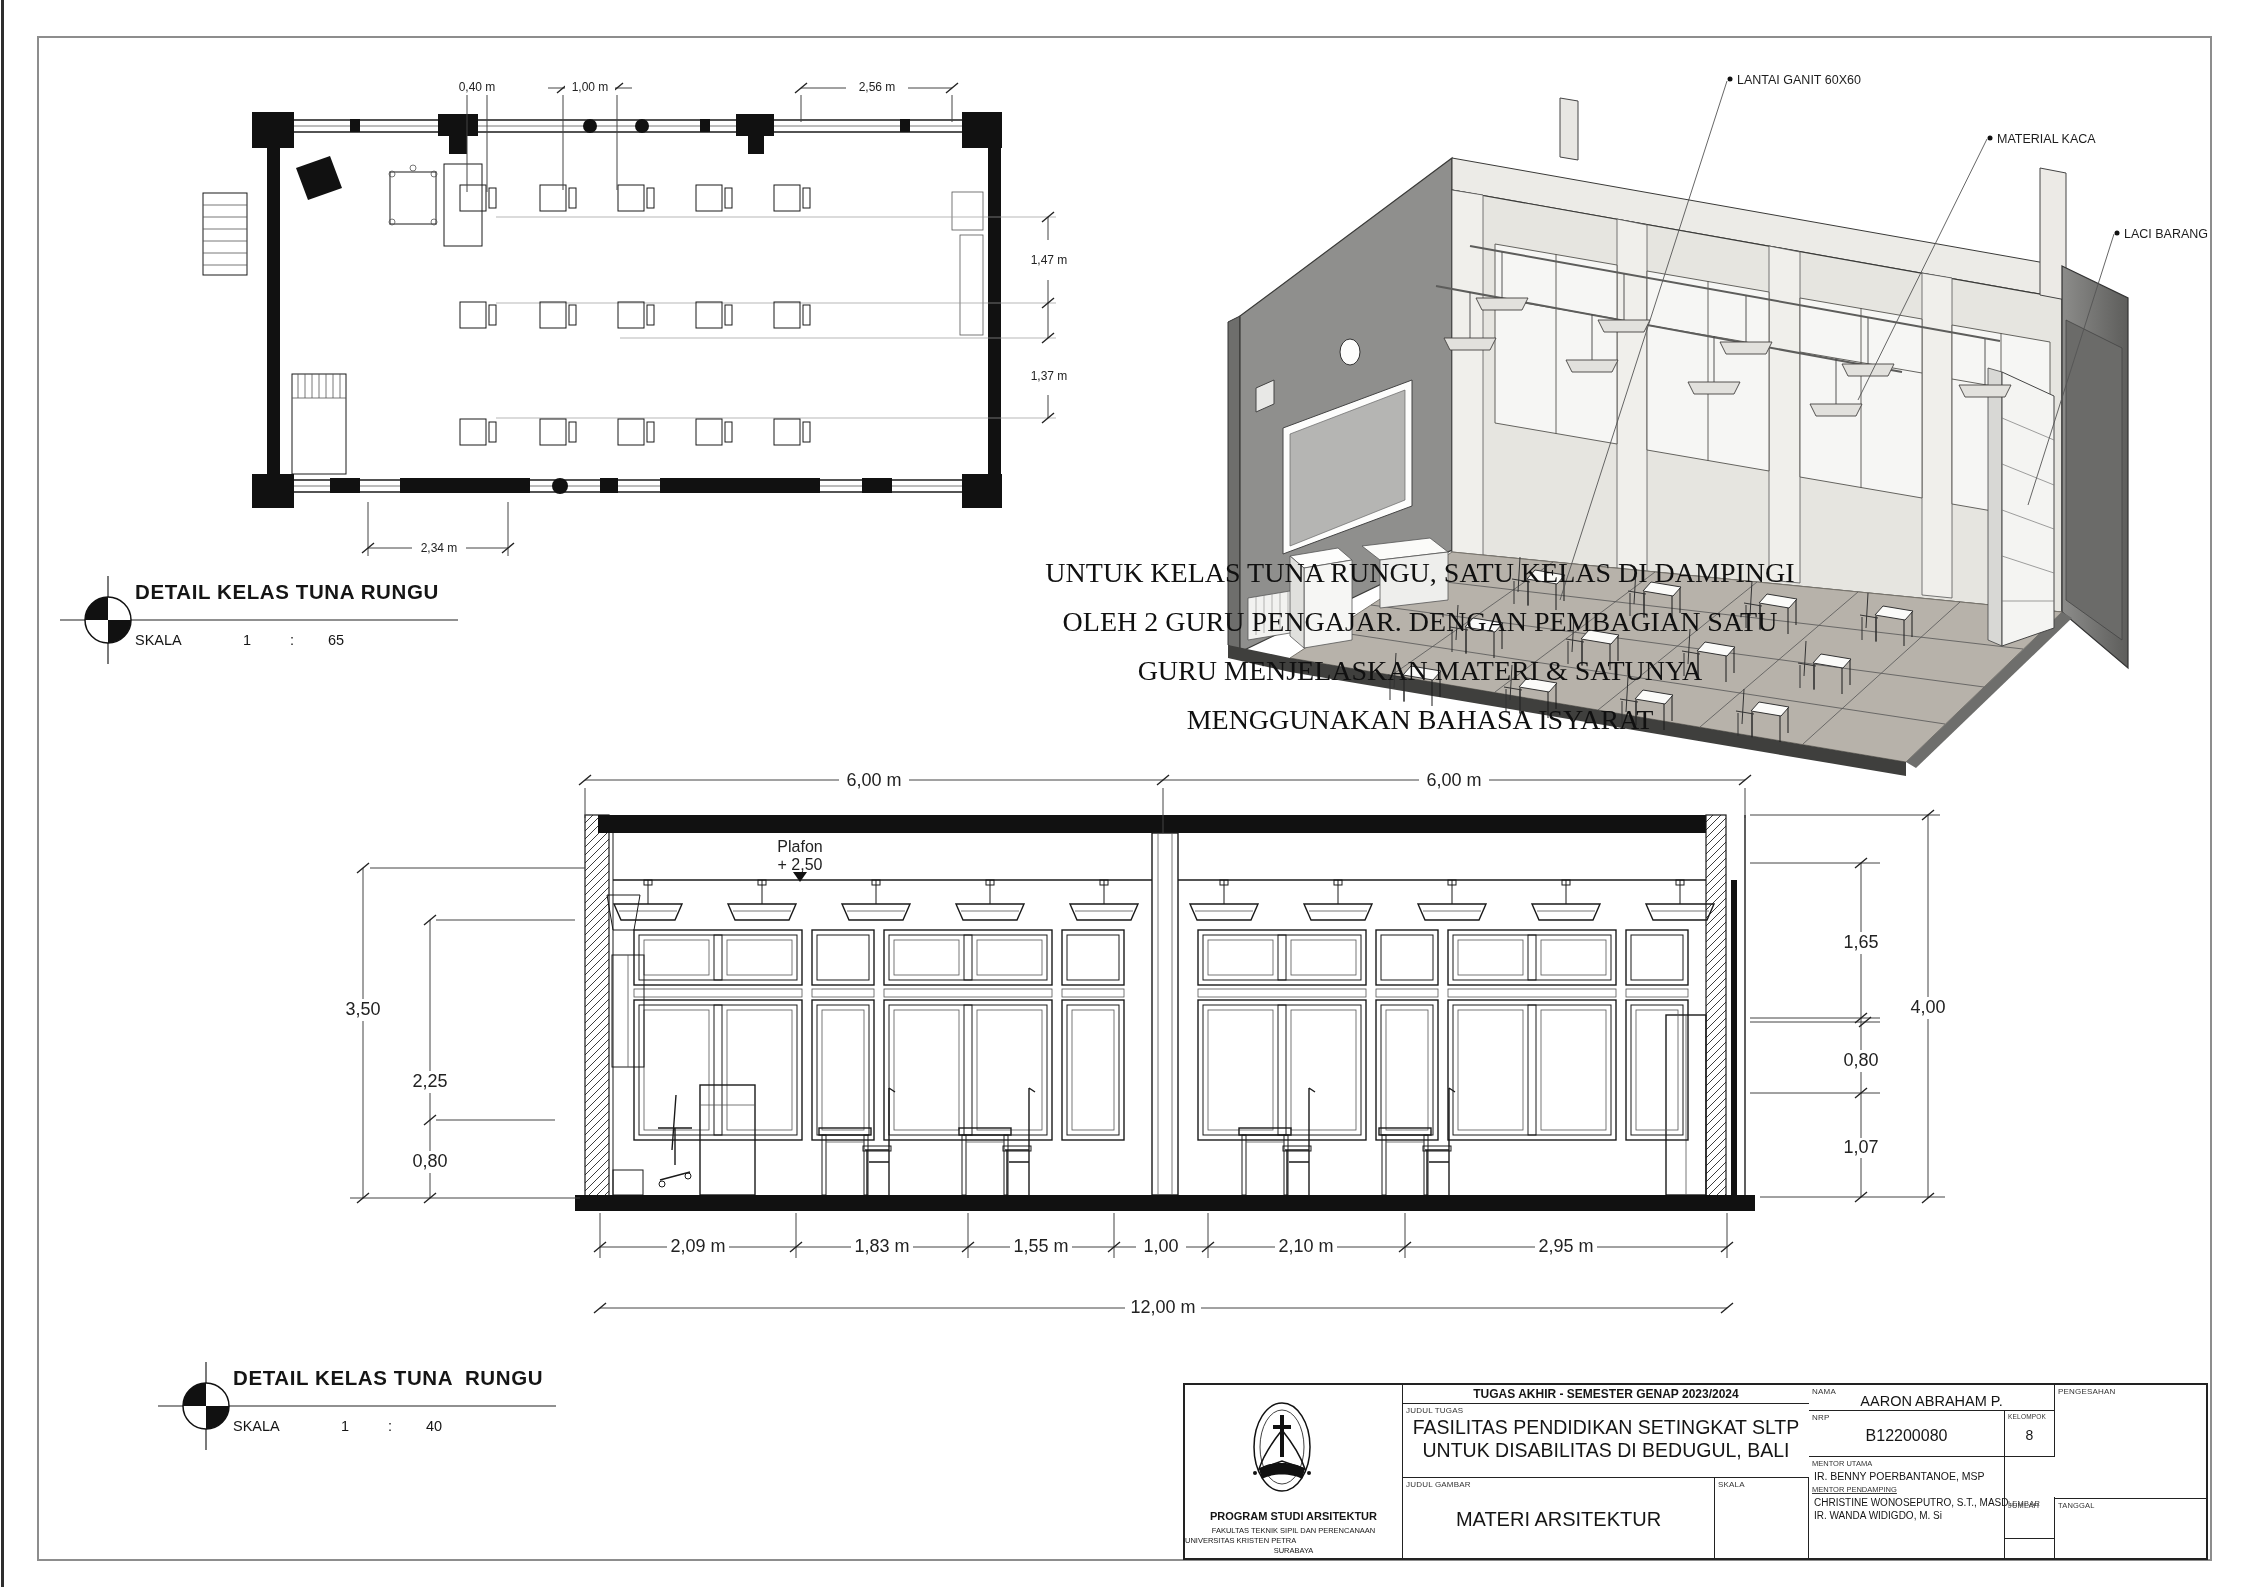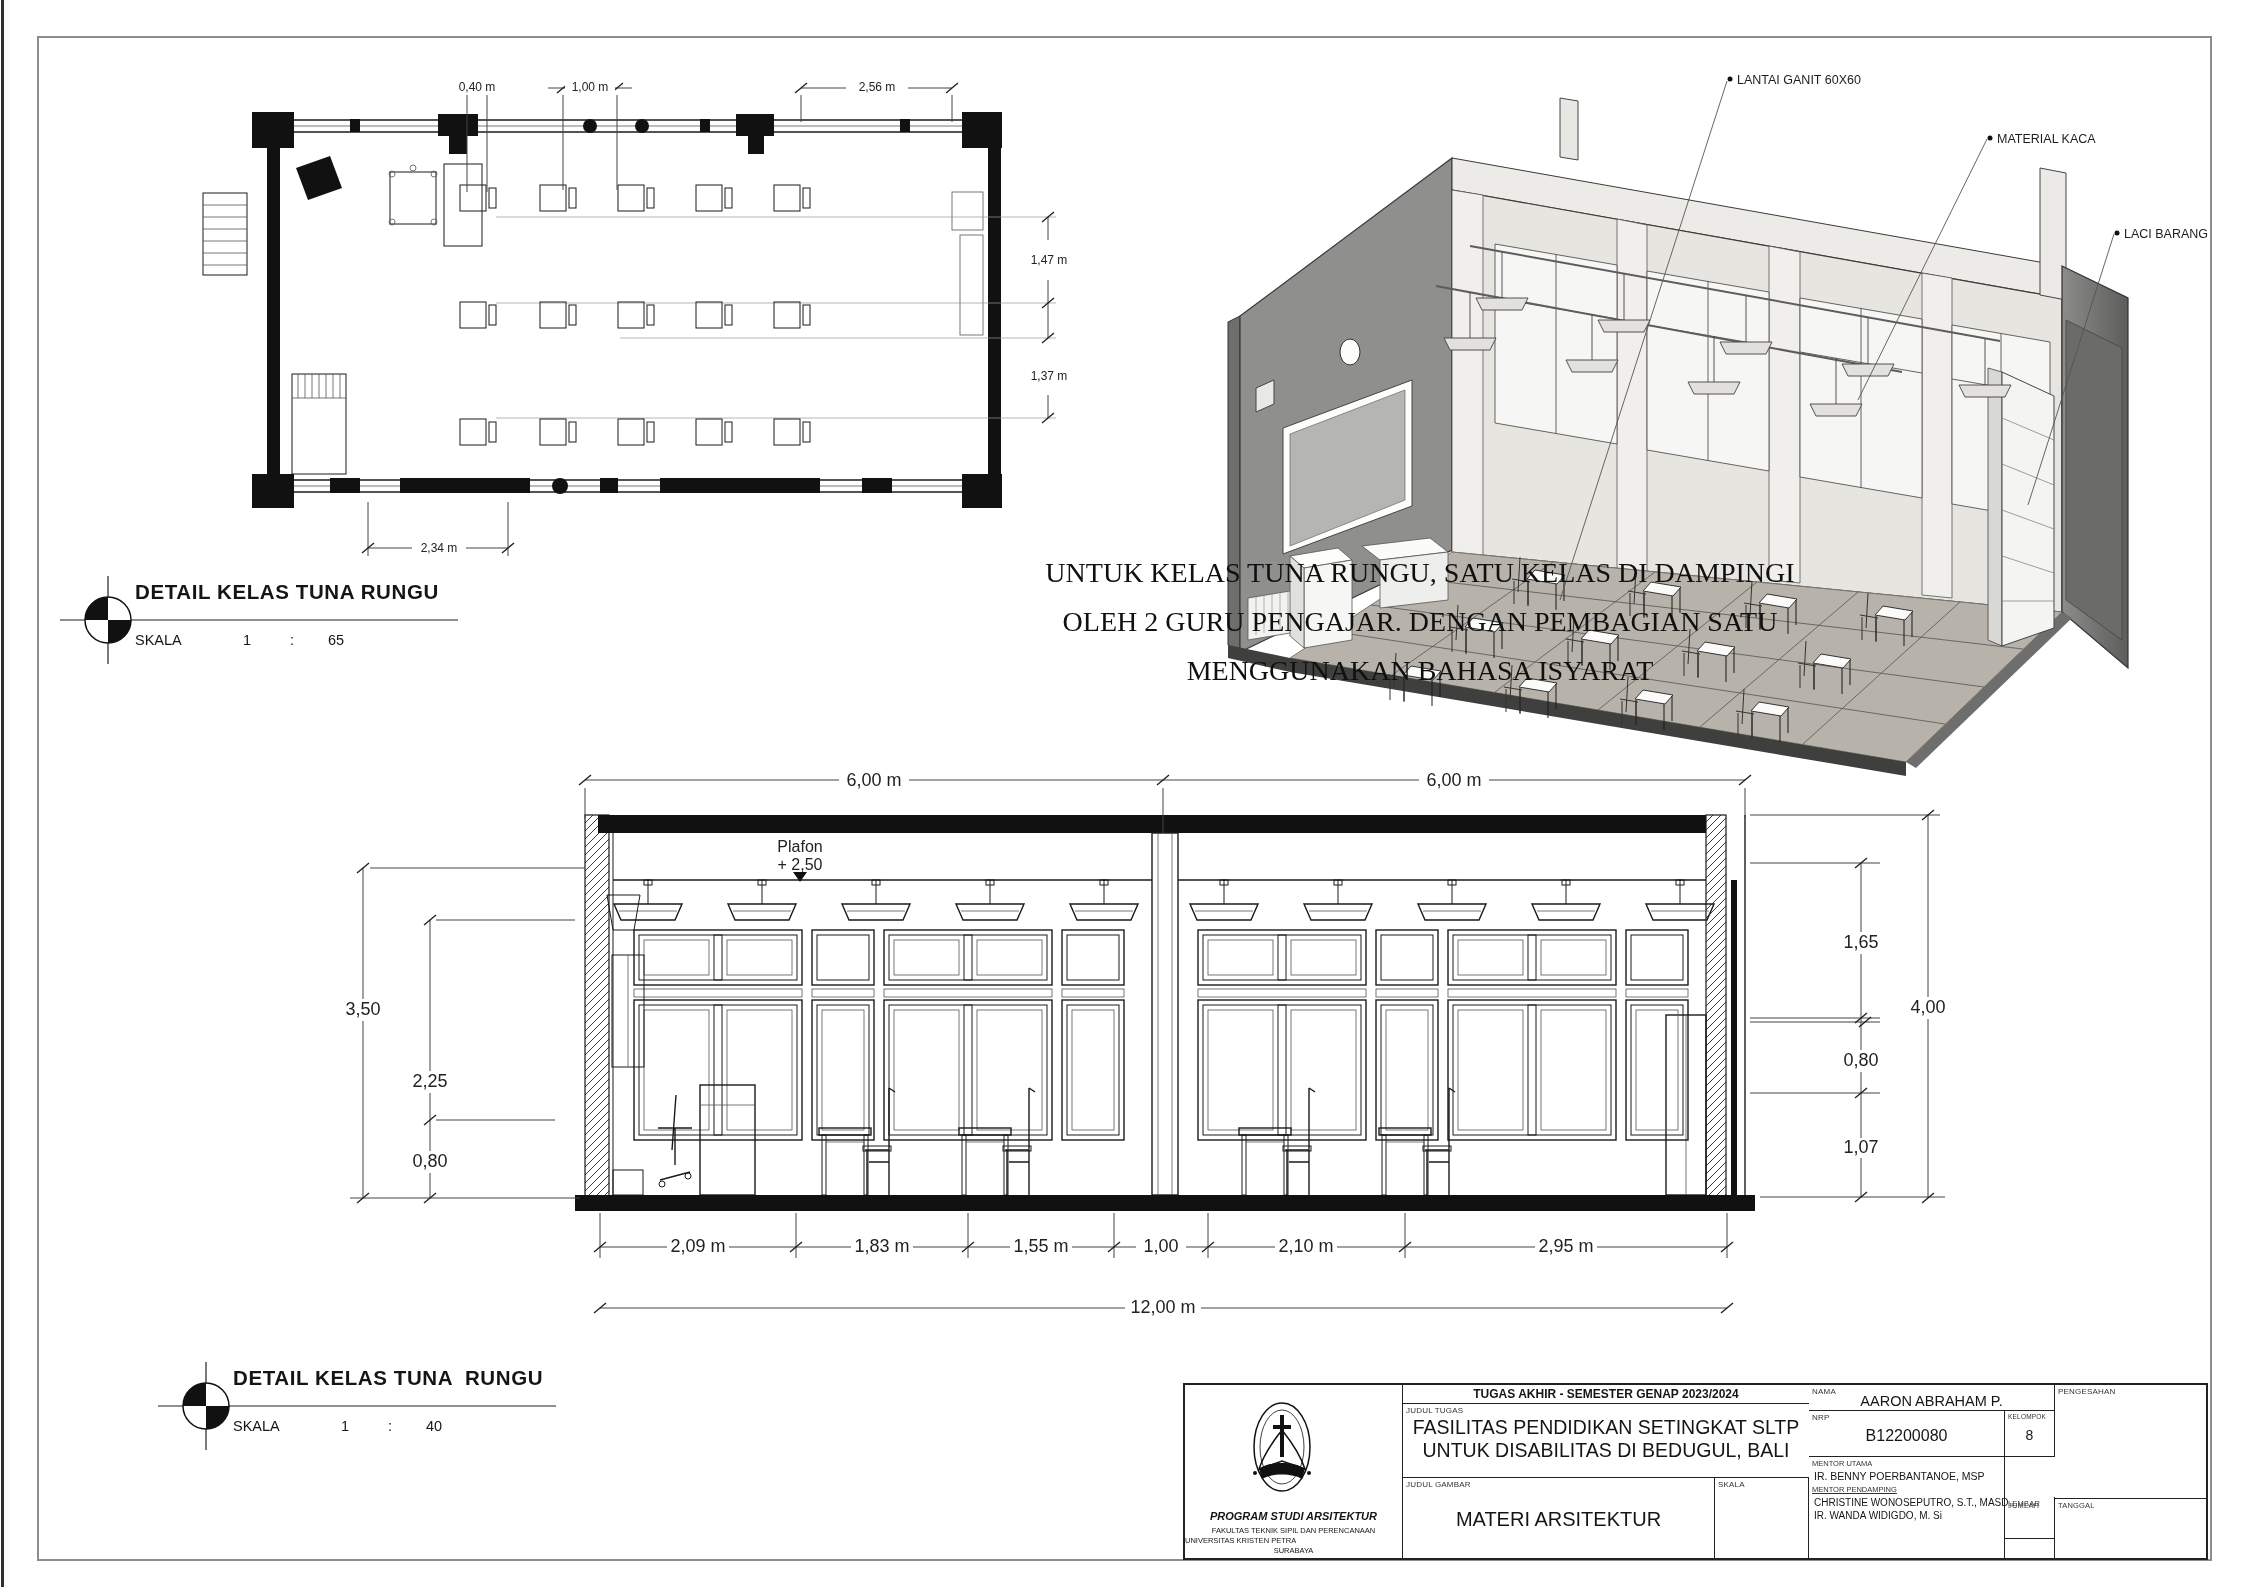--- a/index.html
+++ b/index.html
@@ -51,21 +51,21 @@
   #nrp-cell .val{position:absolute;left:0;top:16px;width:100%;text-align:center;font-size:16px;}
   #kel-cell{left:820px;top:26px;width:50px;height:46px;}
   #kel-cell .lbl{font-size:6.5px;}
   #kel-cell .val{position:absolute;left:0;top:16px;width:100%;text-align:center;font-size:14px;}
   #men-cell{left:624px;top:72px;width:196px;height:102px;}
   #men-cell .ml{position:absolute;left:3px;font-size:7.5px;color:#333;}
   #men-cell .mv{position:absolute;left:5px;font-size:10.5px;white-space:nowrap;}
   #lem-cell{left:820px;top:72px;width:50px;height:42px;margin-top:40px;}
   #jum-cell{left:820px;top:114px;width:50px;height:60px;}
   #tgl-cell{left:870px;top:114px;width:153px;height:60px;}
-  #logo-cell .t1{position:absolute;left:0;top:125px;width:100%;text-align:center;font-size:11px;font-weight:bold;font-style:italic;}
+  #logo-cell .t1{position:absolute;left:0;top:125px;width:100%;text-align:center;font-size:11px;font-weight:bold;}
   #logo-cell .t2{position:absolute;left:0;top:141px;width:100%;text-align:center;font-size:7.5px;}
   #logo-cell .t3{position:absolute;left:0;top:151px;width:100%;text-align:left;font-size:7.5px;}
   #logo-cell .t4{position:absolute;left:0;top:161px;width:100%;text-align:center;font-size:7.5px;}
 </style>
 </head>
 <body>
 
 <div class="abs" id="edge-line"></div>
 <div class="abs" id="frame"></div>
 
@@ -495,20 +495,21 @@
         <use href="#tk" x="1727" y="1308"></use>
       <rect x="1125" y="1299" width="76" height="18" class="bg"></rect>
       <text x="1163" y="1313" class="ds">12,00 m</text>
     </g>
   </g>
 </svg>
 
 <div class="abs" id="note">
   <div>UNTUK KELAS TUNA RUNGU, SATU KELAS DI DAMPINGI</div>
   <div>OLEH 2 GURU PENGAJAR. DENGAN PEMBAGIAN SATU</div>
+  <div>GURU MENJELASKAN MATERI &amp; SATUNYA</div>
   <div>MENGGUNAKAN BAHASA ISYARAT</div>
 </div>
 
 <div class="abs scale-group" style="left:38px;top:570px;">
   <svg width="460" height="110">
     <line x1="22" y1="50" x2="420" y2="50" stroke="#222" stroke-width="1.2"></line>
     <line x1="70" y1="6" x2="70" y2="94" stroke="#222" stroke-width="1.2"></line>
     <circle cx="70" cy="50" r="23" fill="#fff" stroke="#111" stroke-width="1.5"></circle>
     <path d="M70,50 L70,27 A23,23 0 0 0 47,50 Z" fill="#111"></path>
     <path d="M70,50 L93,50 A23,23 0 0 1 70,73 Z" fill="#111"></path>

